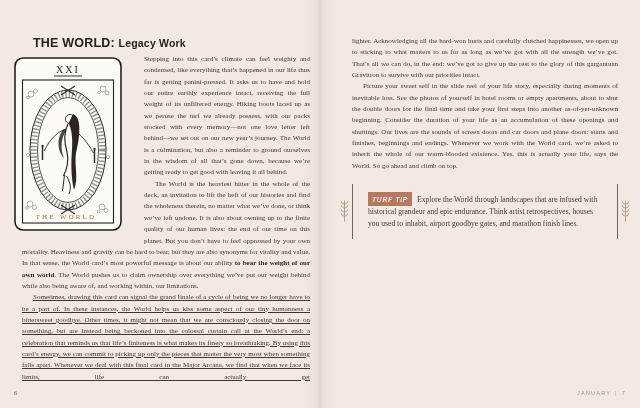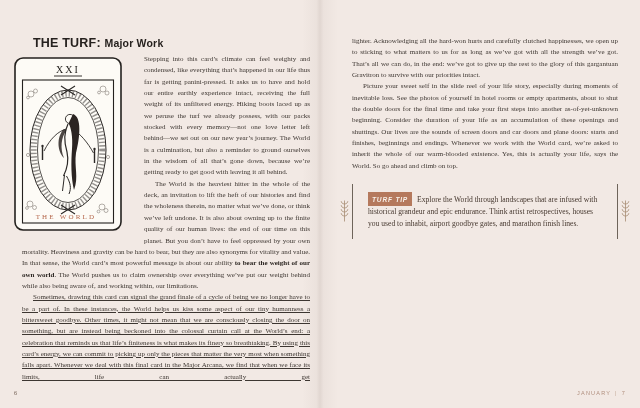--- a/index.html
+++ b/index.html
@@ -60,21 +60,21 @@
 
   svg text{font-family:"Liberation Serif", serif;}
 </style>
 </head>
 <body>
 
 <div class="gutter"></div>
 
 <div class="page page-left">
   <div class="lp-inner">
-    <h1 class="page-title"><span>THE TURF:</span>&nbsp;<span class="sub">Major Work</span></h1>
+    <h1 class="page-title"><span>THE WORLD:</span>&nbsp;<span class="sub">Legacy Work</span></h1>
 
     <div class="body-text">
       <div class="card-wrap">
         <svg width="108" height="174" viewBox="0 0 108 174">
 
           <rect x="1" y="1" width="106" height="172" rx="8" fill="#fdfbf6" stroke="#24211e" stroke-width="1.6"></rect>
 
           <text x="54" y="16" text-anchor="middle" font-size="10" letter-spacing="2" fill="#211e1b">XXI</text>
           <line x1="40" y1="19" x2="68" y2="19" stroke="#211e1b" stroke-width="0.9"></line>
 

